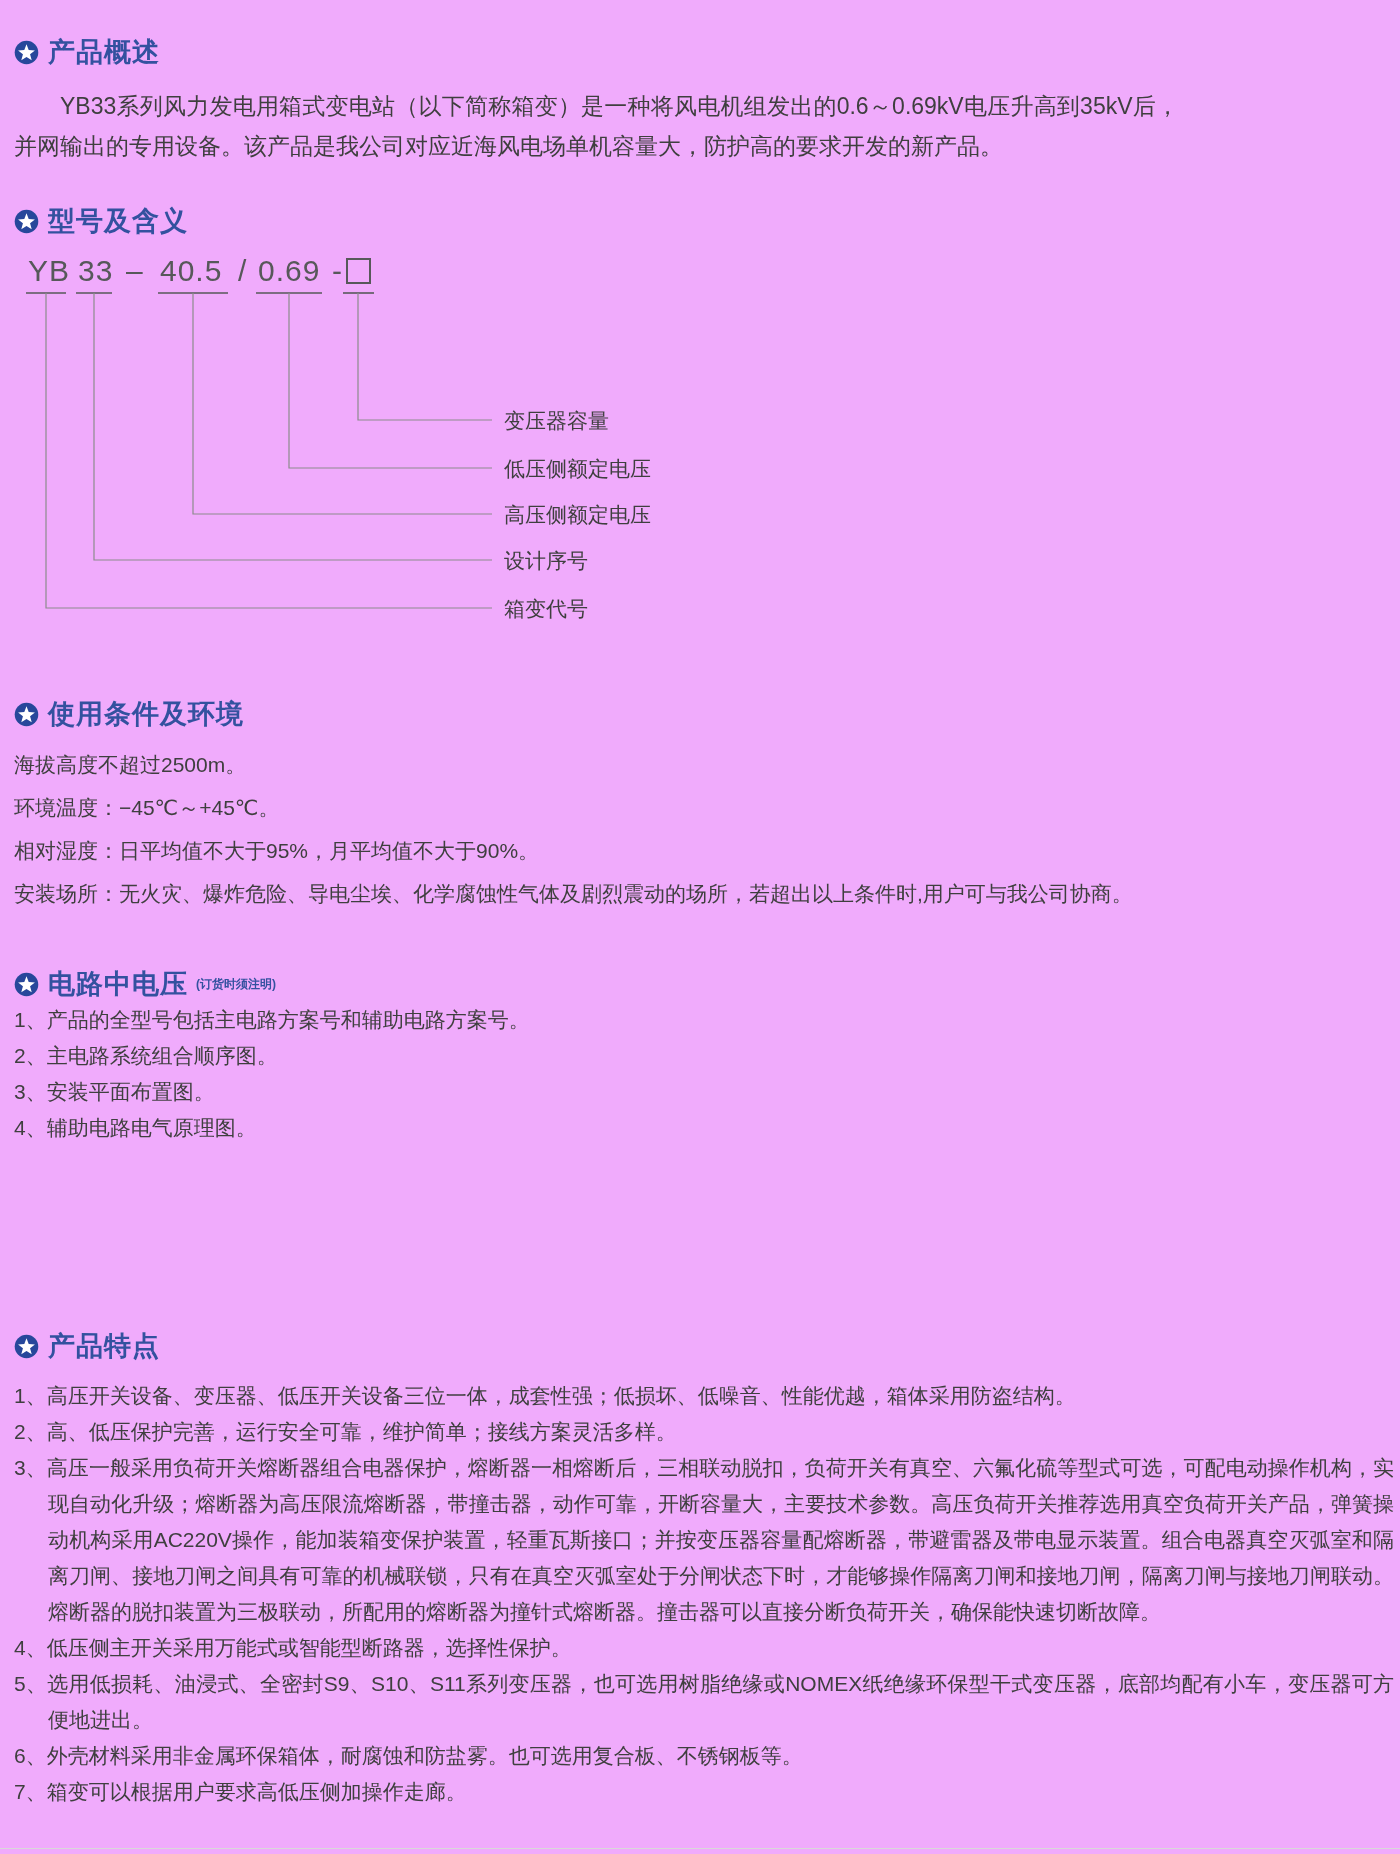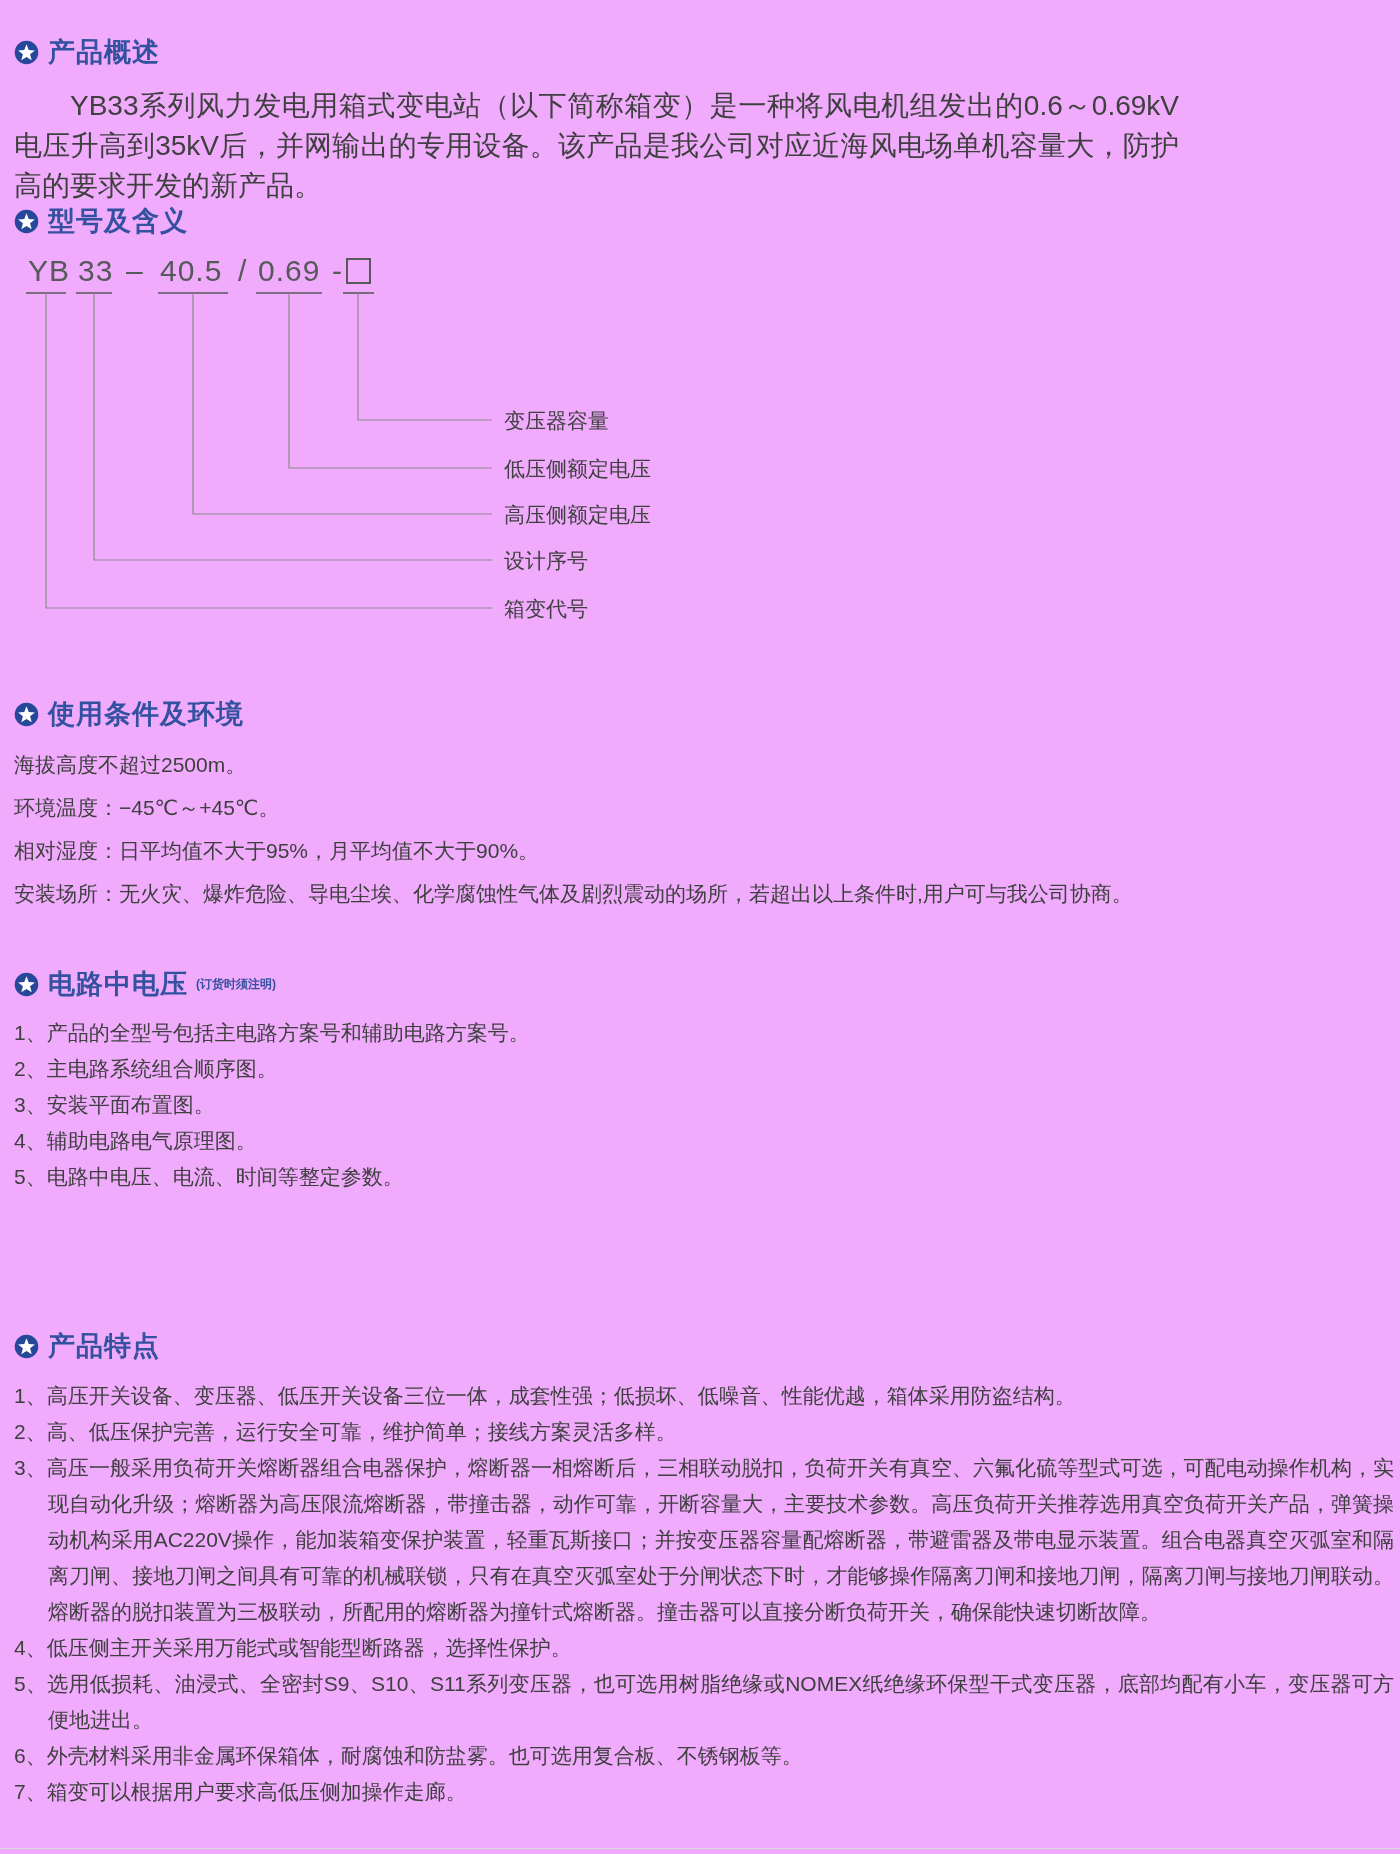--- a/index.html
+++ b/index.html
@@ -17,27 +17,27 @@
   .sec-heading {
     display:flex; align-items:center; gap:9px;
     color:#33519f;
     font-size:27px; font-weight:600;
     letter-spacing:1px;
   }
   .sec-heading .badge { flex:0 0 auto; display:inline-flex; }
   .sec-heading .sub { font-size:12px; font-weight:600; letter-spacing:0; margin-left:-1px; }
   .body-par {
     margin-top:16px;
-    font-size:28px; line-height:40px;
+    font-size:23px; line-height:40px;
     text-indent:2em; text-align:justify;
     width:1165px;
     color:#3f3f3f;
   }
   .cond-lines { margin-top:11px; font-size:21px; line-height:43px; color:#3f3f3f; }
-  .plain-list { margin-top:13px; font-size:21px; line-height:36px; color:#3f3f3f; }
+  .plain-list { font-size:21px; line-height:36px; color:#3f3f3f; }
   .feat-list { margin-top:14px; font-size:21px; line-height:36px; color:#3f3f3f; width:1380px; }
   .hang { padding-left:34px; text-indent:-34px; }
   .feat-list .hang { text-align:justify; }
   .model-diagram { display:block; margin-top:14px; }
   .model-seg { font-size:30px; fill:#57585a; letter-spacing:1px; }
   .diagram-label { font-size:21px; fill:#3f3f3f; }
   .dline { stroke:#8c8c8c; stroke-width:1.2; fill:none; }
   .useg { stroke:#57585a; stroke-width:1.6; }
   .bottom-rule {
     position:absolute; left:0; right:0; bottom:5px;
@@ -135,21 +135,20 @@
         </svg>
       </span>
       <span>电路中电压</span>
       <span class="sub">(订货时须注明)</span>
     </div>
     <div class="plain-list">
       <div class="hang">1、产品的全型号包括主电路方案号和辅助电路方案号。</div>
       <div class="hang">2、主电路系统组合顺序图。</div>
       <div class="hang">3、安装平面布置图。</div>
       <div class="hang">4、辅助电路电气原理图。</div>
-      <div class="hang">5、电路中电压、电流、时间等整定参数。</div>
     </div>
   </div>
 
   <div class="section" style="top:1328px;">
     <div class="sec-heading">
       <span class="badge">
         <svg width="25" height="25" viewBox="0 0 24 24">
           <circle cx="12" cy="12" r="11.3" fill="#27479b"></circle>
           <path d="M12 4.1 L14.12 9.69 L20.08 9.97 L15.42 13.71 L17 19.48 L12 16.2 L7 19.48 L8.58 13.71 L3.92 9.97 L9.88 9.69 Z" fill="#ffffff"></path>
         </svg>

